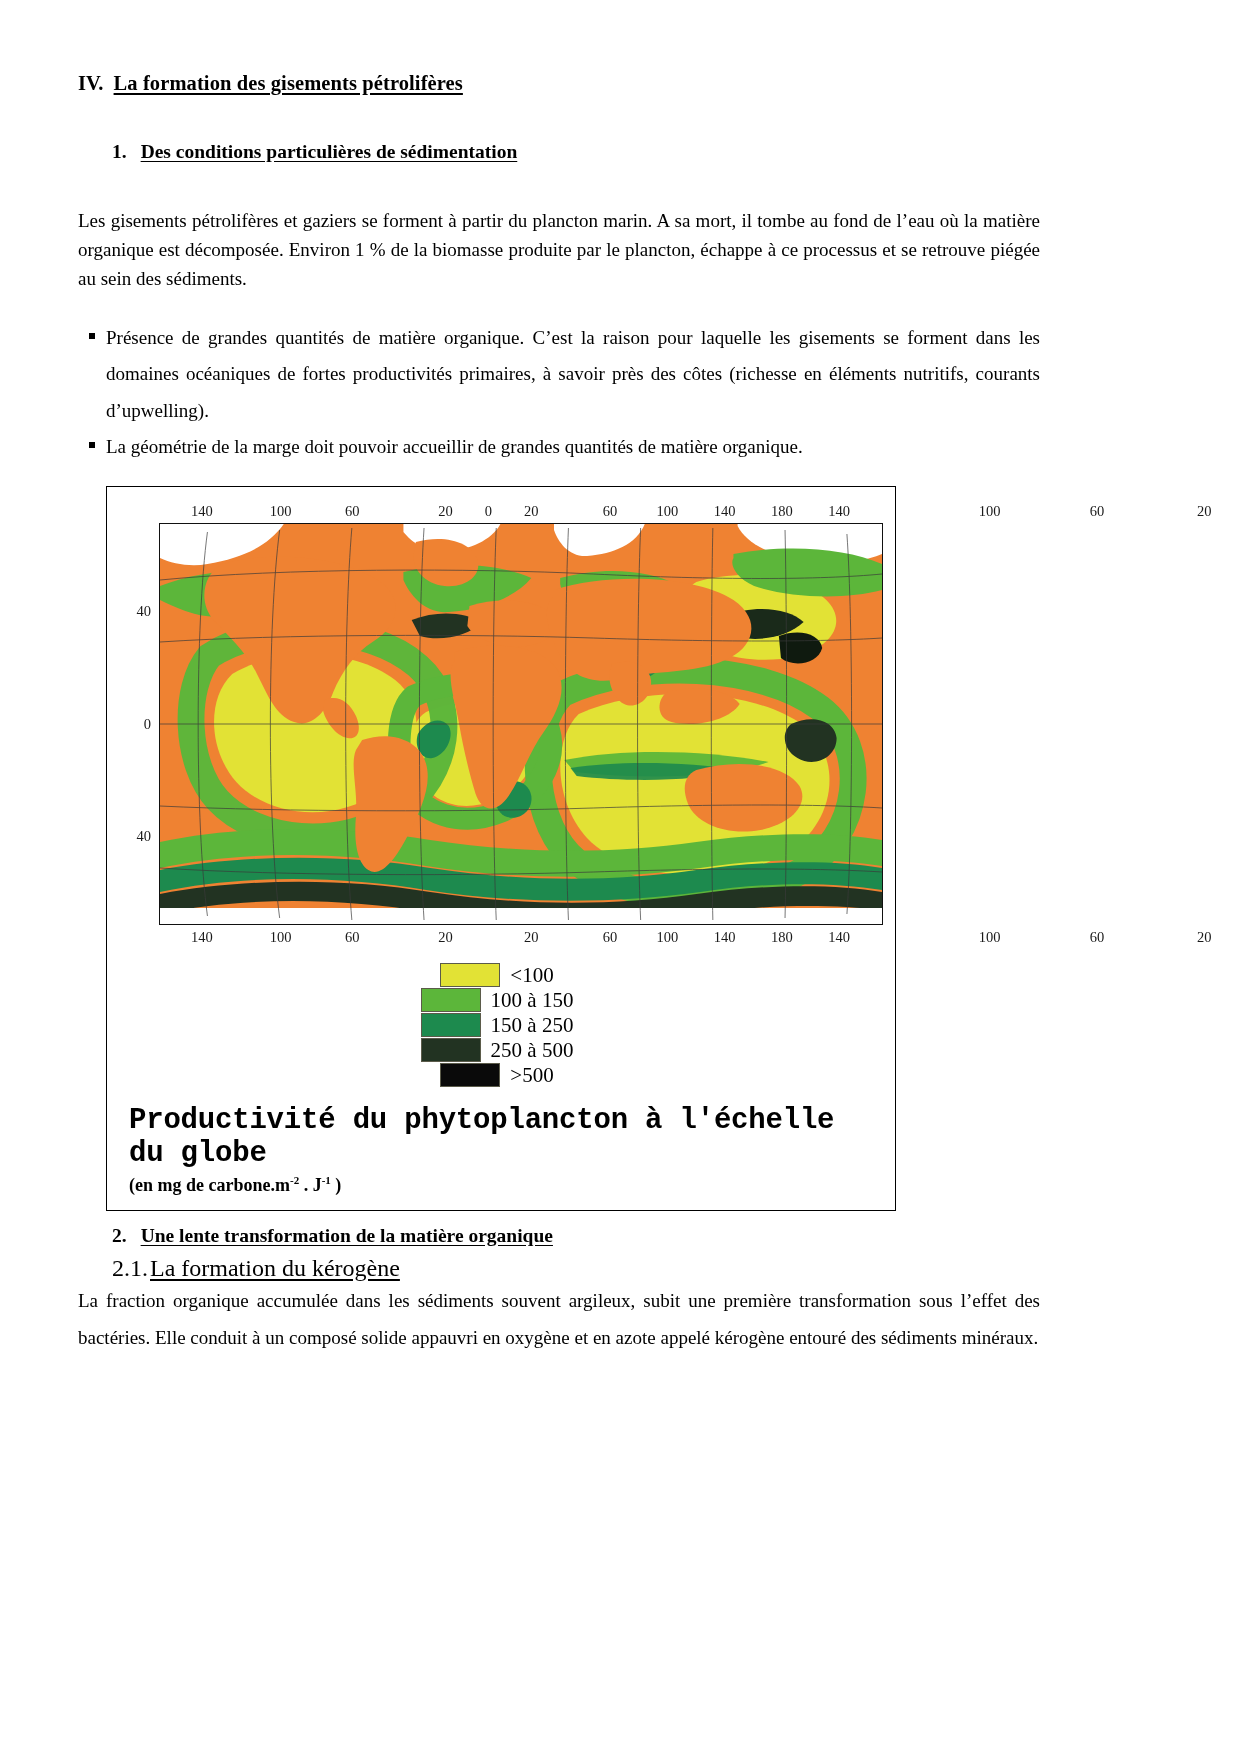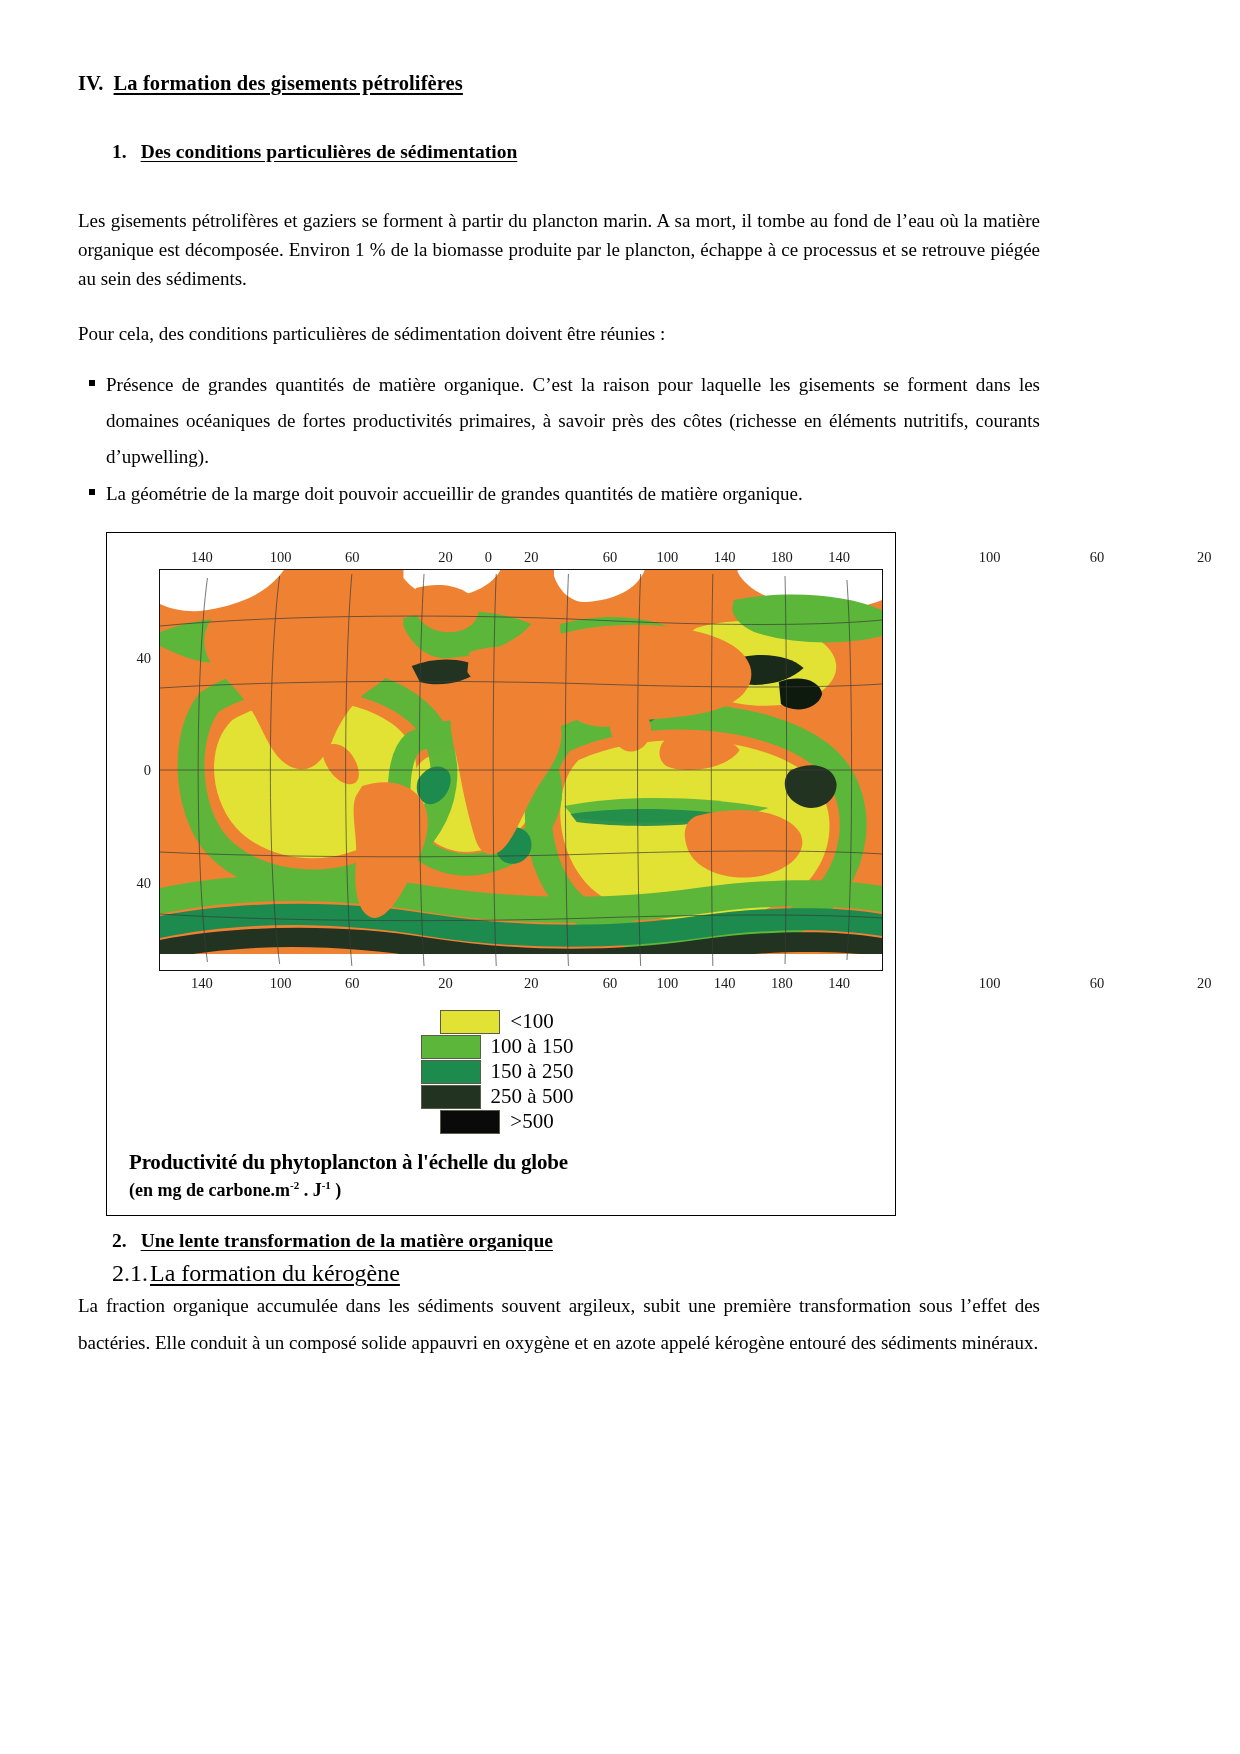--- a/index.html
+++ b/index.html
@@ -197,23 +197,23 @@
   }
   .legend-label {
     font-size: 21px;
     font-family: "Liberation Serif", serif;
     margin-left: 10px;
     white-space: nowrap;
   }
 
   
   .caption-main {
-    font-size: 21px;
+    font-size: 29px;
     font-weight: bold;
-    font-family: Liberation Serif, serif;
+    font-family: Liberation Mono, monospace;
     margin: 16px 0 0 10px;
     letter-spacing: -0.2px;
   }
   .caption-sub {
     font-size: 18px;
     font-weight: bold;
     font-family: "Liberation Serif", serif;
     margin: 4px 0 0 10px;
   }
   .caption-sub sup { font-size: 11px; }
@@ -232,21 +232,20 @@
       <span class="titletext">La formation des gisements pétrolifères</span>
     </div>
 
     <div class="h-sub">
       <span class="numeral">1.</span>
       <span class="titletext">Des conditions particulières de sédimentation</span>
     </div>
 
     <p class="body">Les gisements pétrolifères et gaziers se forment à partir du plancton marin. A sa mort, il tombe au fond de l’eau où la matière organique est décomposée. Environ 1 % de la biomasse produite par le plancton, échappe à ce processus et se retrouve piégée au sein des sédiments.</p>
 
-    <p class="body tight">Pour cela, des conditions particulières de sédimentation doivent être réunies :</p>
 
     <ul class="bullets">
       <li>
         <span class="sq"></span>
         <span>Présence de grandes quantités de matière organique. C’est la raison pour laquelle les gisements se forment dans les domaines océaniques de fortes productivités primaires, à savoir près des côtes (richesse en éléments nutritifs, courants d’upwelling).</span>
       </li>
       <li>
         <span class="sq"></span>
         <span>La géométrie de la marge doit pouvoir accueillir de grandes quantités de matière organique.</span>
       </li>

